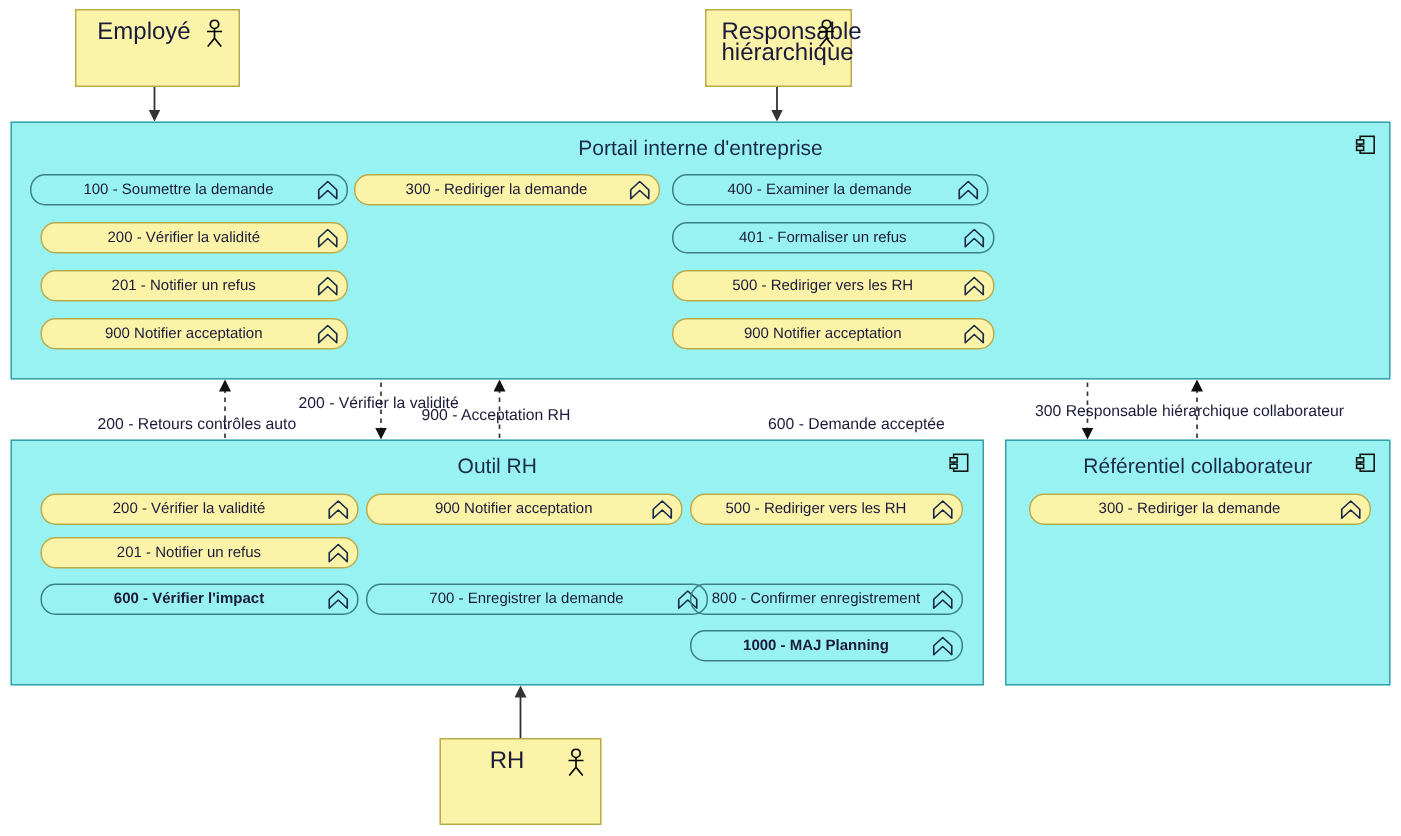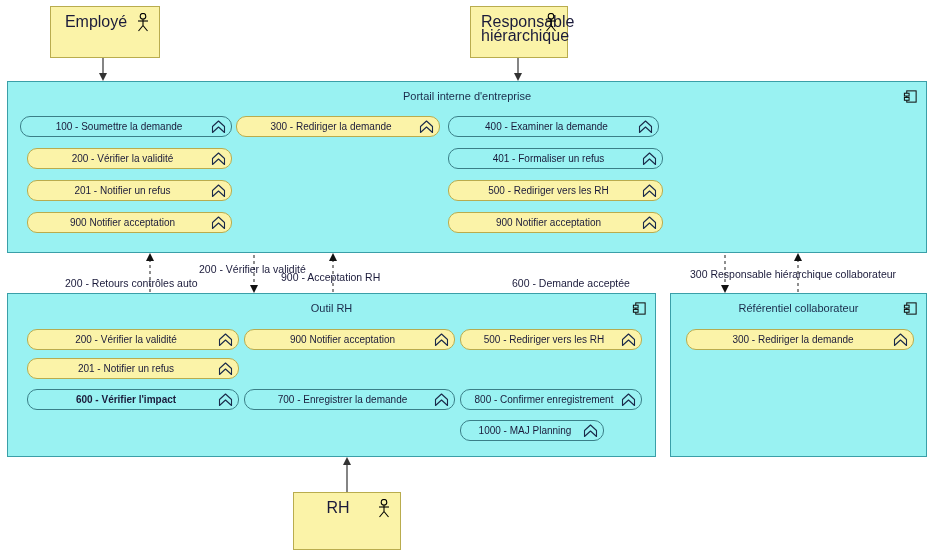--- a/index.html
+++ b/index.html
@@ -38,21 +38,21 @@
   
   .component {
     position:absolute;
     background:#99f2f2;
     border:1px solid #3a9fa8;
   }
   .component > .comp-title {
     position:absolute;
     left:0; right:0; top:8px;
     text-align:center;
-    font-size:11px;
+    font-size:14px;
     color:#1a2a4a;
   }
   .component > .comp-icon {
     position:absolute;
     right:8px; top:7px;
     width:15px; height:15px;
   }
 
   
   .func {
@@ -256,40 +256,40 @@
         <path d="M1.5,12.5 L1.5,6.5 L7.5,1 L13.5,6.5 L13.5,12.5 L7.5,7 Z" fill="none" stroke="#1a2a4a" stroke-width="1.1" stroke-linejoin="round"></path>
       </svg>
     </div>
 
     <div class="func" style="left:236px; top:35px; width:211px;">
       <span class="func-label">900 Notifier acceptation</span>
       <svg class="func-icon" viewBox="0 0 15 14">
         <path d="M1.5,12.5 L1.5,6.5 L7.5,1 L13.5,6.5 L13.5,12.5 L7.5,7 Z" fill="none" stroke="#1a2a4a" stroke-width="1.1" stroke-linejoin="round"></path>
       </svg>
     </div>
-    <div class="func transparent" style="left:236px; top:95px; width:211px;padding-left:45px;">
+    <div class="func transparent" style="left:236px; top:95px; width:228px;padding-left:45px;">
       <span class="func-label">700 - Enregistrer la demande</span>
       <svg class="func-icon" viewBox="0 0 15 14">
         <path d="M1.5,12.5 L1.5,6.5 L7.5,1 L13.5,6.5 L13.5,12.5 L7.5,7 Z" fill="none" stroke="#1a2a4a" stroke-width="1.1" stroke-linejoin="round"></path>
       </svg>
     </div>
 
     <div class="func" style="left:452px; top:35px; width:182px;">
       <span class="func-label">500 - Rediriger vers les RH</span>
       <svg class="func-icon" viewBox="0 0 15 14">
         <path d="M1.5,12.5 L1.5,6.5 L7.5,1 L13.5,6.5 L13.5,12.5 L7.5,7 Z" fill="none" stroke="#1a2a4a" stroke-width="1.1" stroke-linejoin="round"></path>
       </svg>
     </div>
     <div class="func transparent" style="left:452px; top:95px; width:182px;text-decoration:underline;">
       <span class="func-label">800 - Confirmer enregistrement</span>
       <svg class="func-icon" viewBox="0 0 15 14">
         <path d="M1.5,12.5 L1.5,6.5 L7.5,1 L13.5,6.5 L13.5,12.5 L7.5,7 Z" fill="none" stroke="#1a2a4a" stroke-width="1.1" stroke-linejoin="round"></path>
       </svg>
     </div>
-    <div class="func transparent" style="left:452px; top:126px; width:144px;">
+    <div class="func transparent" style="left:452px; top:126px; width:182px;font-weight:bold;">
       <span class="func-label">1000 - MAJ Planning</span>
       <svg class="func-icon" viewBox="0 0 15 14">
         <path d="M1.5,12.5 L1.5,6.5 L7.5,1 L13.5,6.5 L13.5,12.5 L7.5,7 Z" fill="none" stroke="#1a2a4a" stroke-width="1.1" stroke-linejoin="round"></path>
       </svg>
     </div>
   </div>
 
   <div class="component" style="left:670px; top:293px; width:257px; height:164px;">
     <div class="comp-title">Référentiel collaborateur</div>
     <svg class="comp-icon" viewBox="0 0 16 16">

